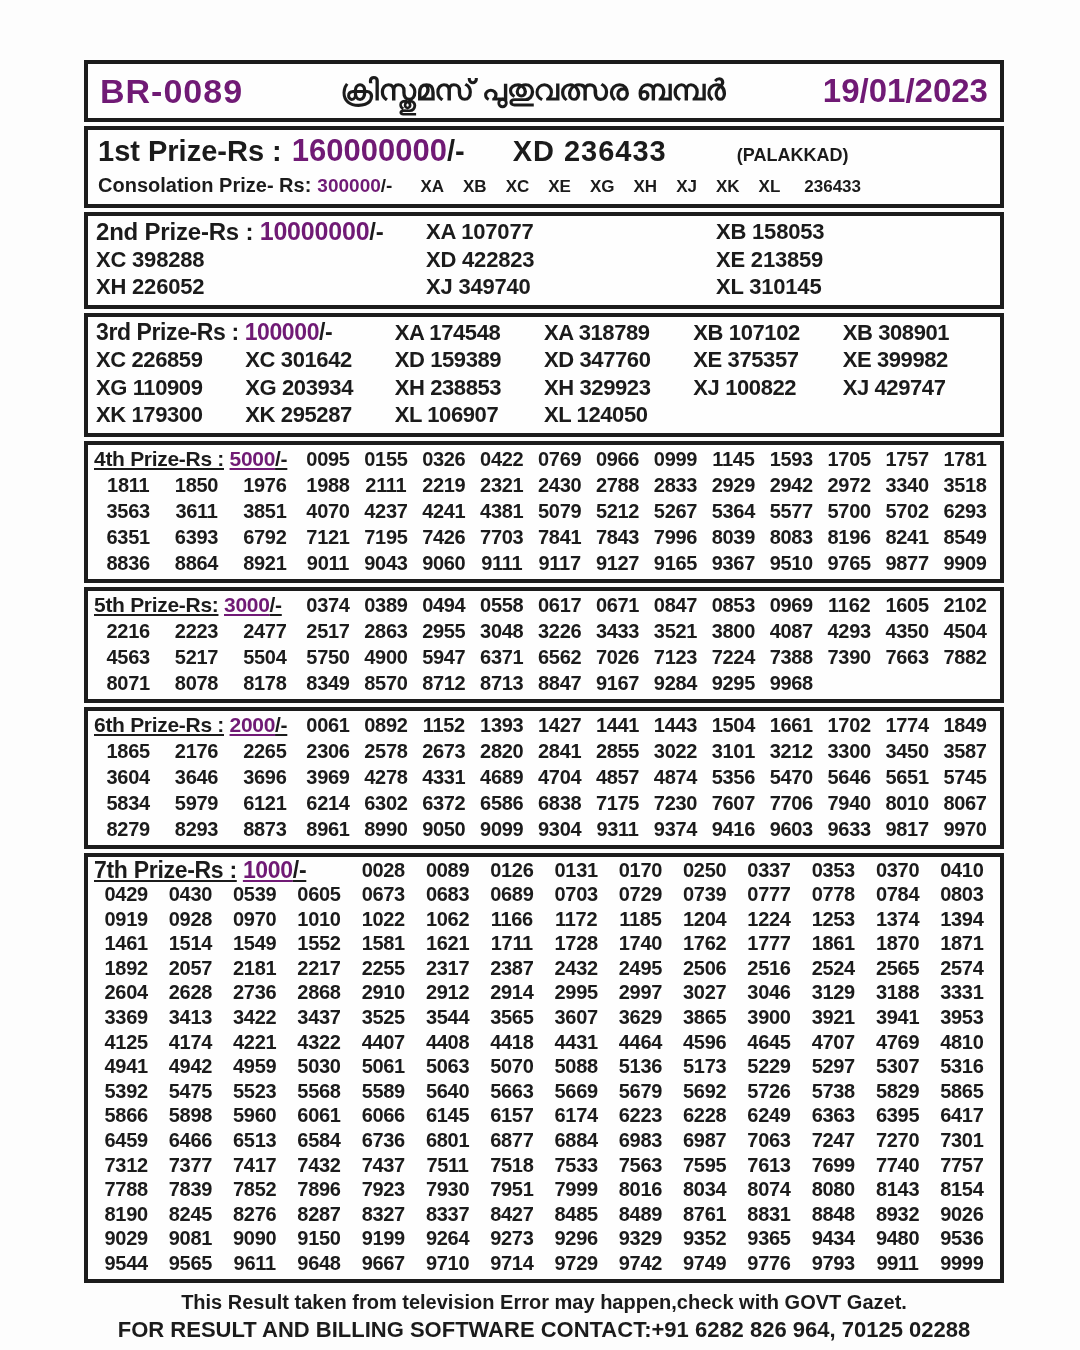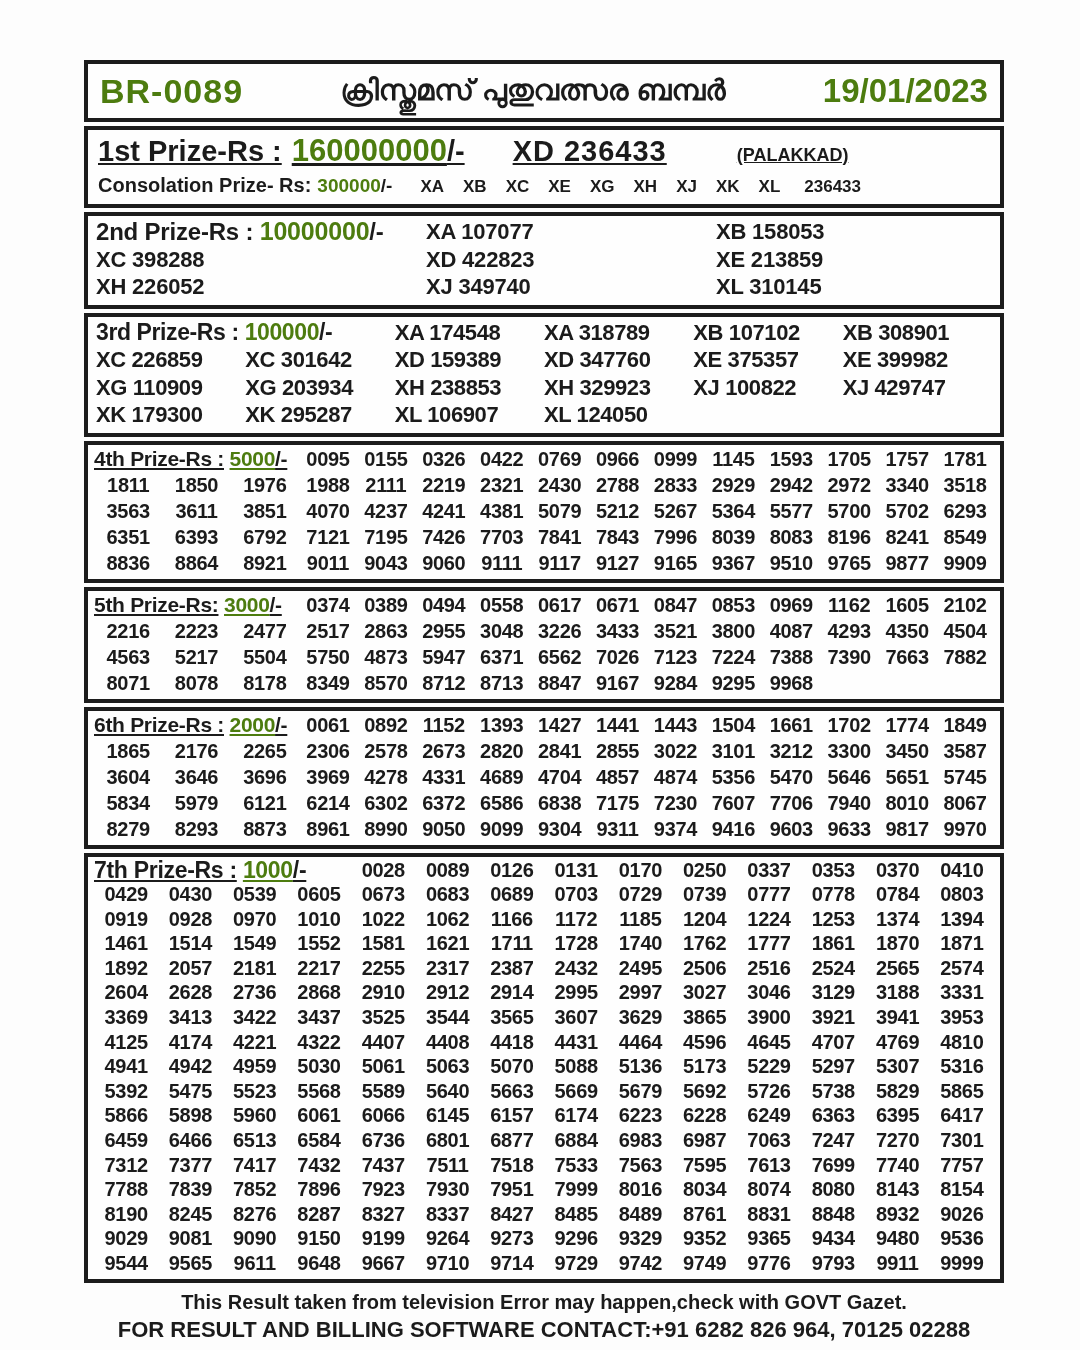--- a/index.html
+++ b/index.html
@@ -1,30 +1,30 @@
 <!DOCTYPE html>
 <html><head>
 <meta charset="utf-8">
 <style>
   html,body{margin:0;padding:0;}
   .page{position:relative;width:1080px;height:1350px;background:#fdfdfd;overflow:hidden;
         font-family:"Liberation Sans",sans-serif;font-weight:700;color:#1b1b1b;}
   .doc{position:absolute;left:84px;top:60px;width:920px;}
   .sec{box-sizing:border-box;border:4px solid #1c1c1c;margin-bottom:4px;background:#fefefe;}
-  .red{color:#4d7c0f;}
+  .red{color:#701a75;}
 
   
   .hdr{display:flex;align-items:center;justify-content:space-between;height:62px;padding:0 12px;}
   .hdr .code{font-size:34px;letter-spacing:1px;}
   .hdr .mal{font-size:29px;letter-spacing:0;}
   .hdr .date{font-size:33px;text-align:right;}
 
   
   .p1{padding:3px 10px 5px 10px;}
-  .p1row{display:flex;align-items:baseline;white-space:nowrap;line-height:36px;text-decoration:underline;}
+  .p1row{display:flex;align-items:baseline;white-space:nowrap;line-height:36px;}
   .p1row .lbl{font-size:29px;}
   .p1row .amt{font-size:31px;margin-left:10px;}
   .p1row .sl{font-size:29px;}
   .p1row .win{font-size:29px;margin-left:48px;letter-spacing:1px;}
   .p1row .loc{font-size:18px;margin-left:70px;}
   .consrow{display:flex;align-items:baseline;white-space:nowrap;line-height:24px;}
   .consrow .clbl{font-size:20px;}
   .consrow .camt{font-size:19px;margin-left:6px;}
   .consrow .csl{font-size:19px;}
   .consrow .serial{display:inline-flex;gap:19px;margin-left:28px;font-size:17px;}
@@ -234,21 +234,21 @@
         <span class="num">3521</span>
         <span class="num">3800</span>
         <span class="num">4087</span>
         <span class="num">4293</span>
         <span class="num">4350</span>
         <span class="num">4504</span>
         <span class="num">4563</span>
         <span class="num">5217</span>
         <span class="num">5504</span>
         <span class="num">5750</span>
-        <span class="num">4873</span>
+        <span class="num">4900</span>
         <span class="num">5947</span>
         <span class="num">6371</span>
         <span class="num">6562</span>
         <span class="num">7026</span>
         <span class="num">7123</span>
         <span class="num">7224</span>
         <span class="num">7388</span>
         <span class="num">7390</span>
         <span class="num">7663</span>
         <span class="num">7882</span>

